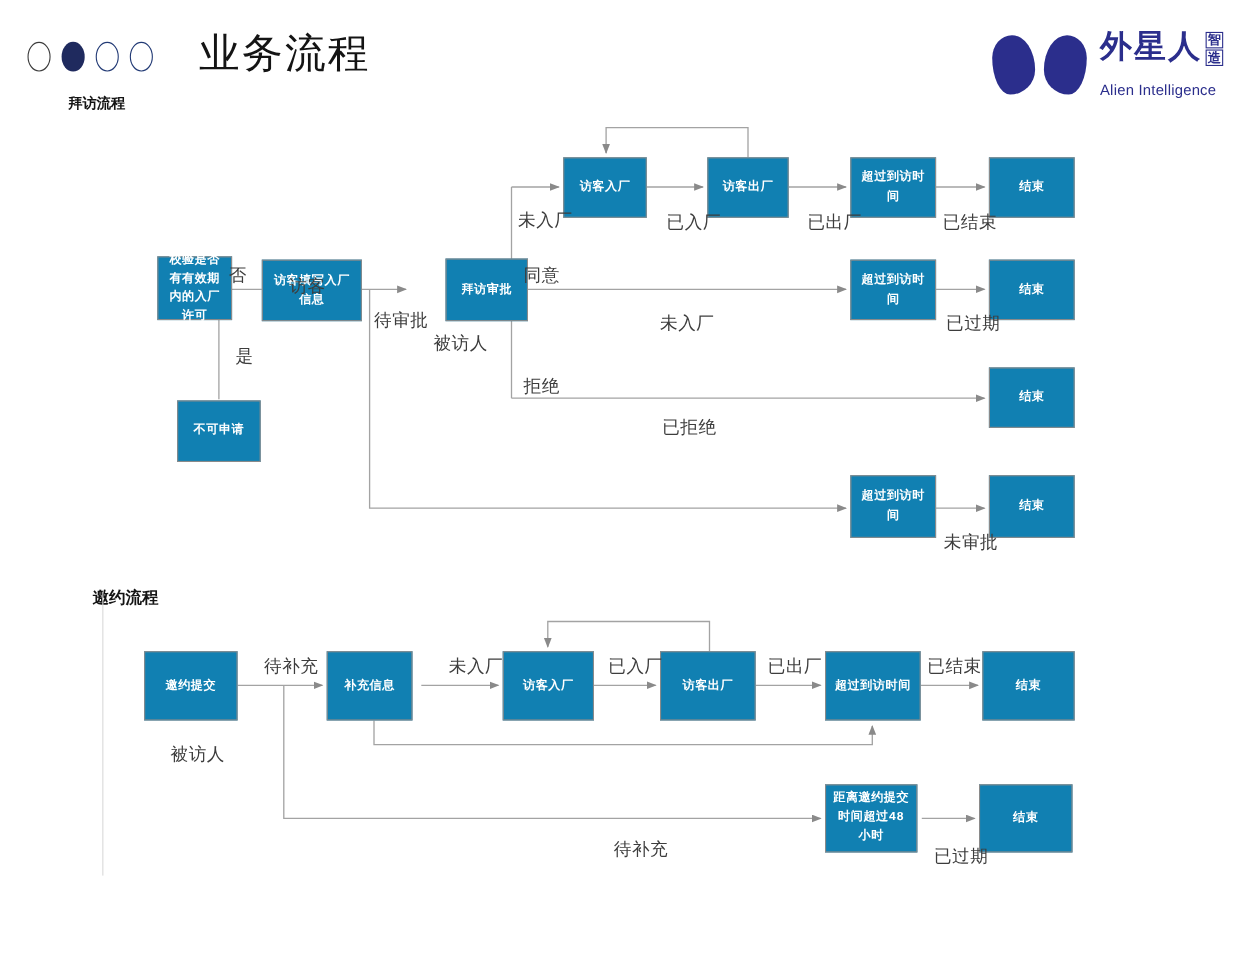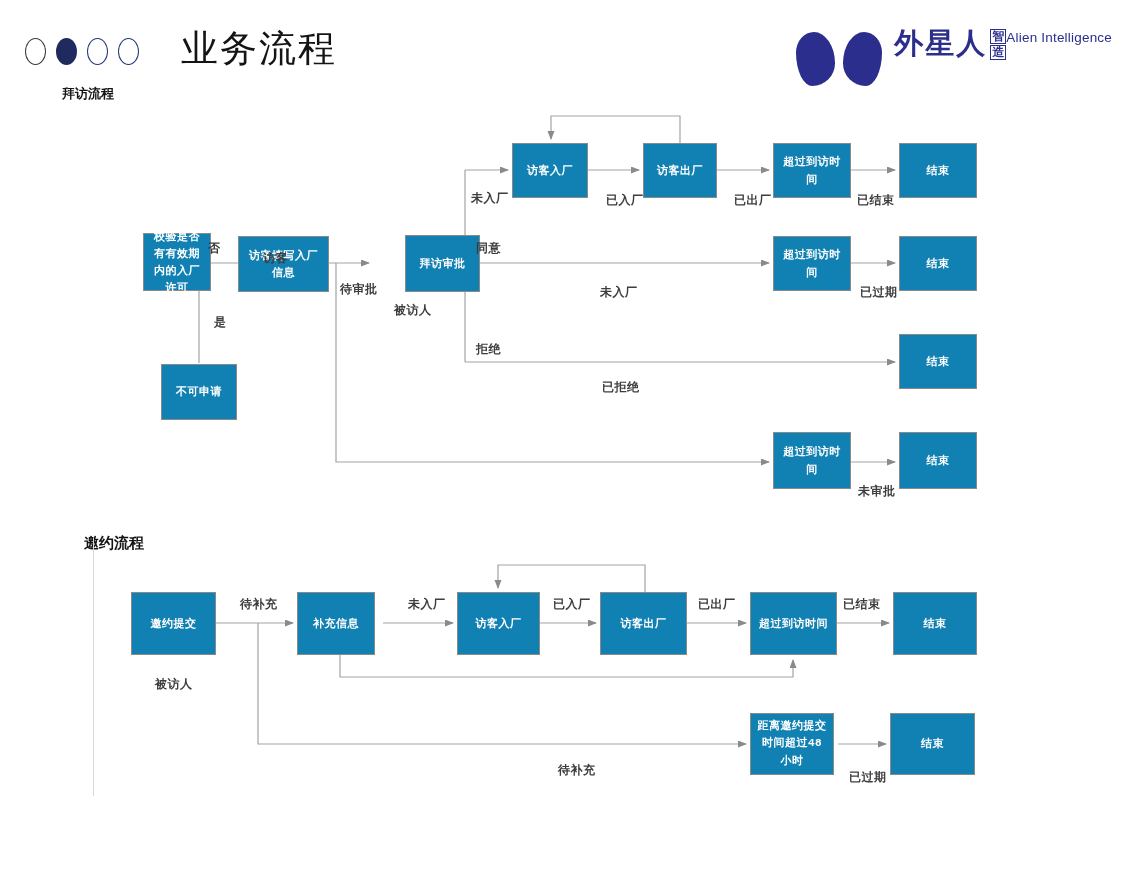--- a/index.html
+++ b/index.html
@@ -17,35 +17,35 @@
     position:absolute;left:141px;top:24px;font-size:37px;font-weight:500;color:#141414;letter-spacing:2px;white-space:nowrap;margin-left:40px;
   }
   .section-label-1{position:absolute;left:62px;top:85px;font-size:13px;font-weight:bold;color:#141414;}
   .section-label-2{position:absolute;left:84px;top:534px;font-size:15px;font-weight:bold;color:#141414;}
   
   .logo{position:absolute;right:24px;top:28px;display:flex;align-items:flex-start;gap:12px;}
   .petals{display:flex;gap:8px;margin-top:4px;}
   .petal{width:39px;height:54px;background:#2b2e8c;}
   .petal--l{border-radius:46% 54% 58% 42% / 38% 58% 42% 62%;}
   .petal--r{border-radius:54% 46% 42% 58% / 58% 38% 62% 42%;}
-  .logo-text{display:flex;}
+  .logo-text{display:flex;flex-direction:column;gap:12px;}
   .brand-row{display:flex;align-items:flex-start;gap:3px;}
   .brand-cn{font-size:29px;font-weight:bold;color:#2b2e8c;letter-spacing:2px;line-height:1.05;}
   .brand-suffix{display:flex;flex-direction:column;gap:1px;margin-top:1px;}
   .brand-suffix span{font-size:12px;line-height:13px;color:#2b2e8c;border:1px solid #2b2e8c;padding:0 1px;font-weight:bold;}
   .brand-en{font-size:13.5px;color:#2b2e8c;font-weight:500;margin-top:2px;letter-spacing:0.2px;}
   
   #edge-layer{position:absolute;left:0;top:0;width:1136px;height:872px;}
   .node{
     position:absolute;background:#1180b2;border:1px solid #8a8a8a;color:#ffffff;
     display:flex;align-items:center;justify-content:center;text-align:center;
     font-size:11px;font-weight:600;line-height:1.55;box-sizing:border-box;padding:2px 6px;letter-spacing:0.5px;
   }
   .flow-label{
-    position:absolute;font-size:12px;font-weight:700;color:#3d3d3d;white-space:nowrap;letter-spacing:0.5px;
+    position:absolute;font-size:16px;font-weight:400;color:#3d3d3d;white-space:nowrap;letter-spacing:0.5px;
   }
   .frame-line{position:absolute;left:93px;top:538px;width:1px;height:258px;background:#d9d9d9;}
 </style>
 </head>
 <body>
 
 <div class="stage">
 
   <div class="dots">
       <span class="dot dot--outline-dark"></span>

